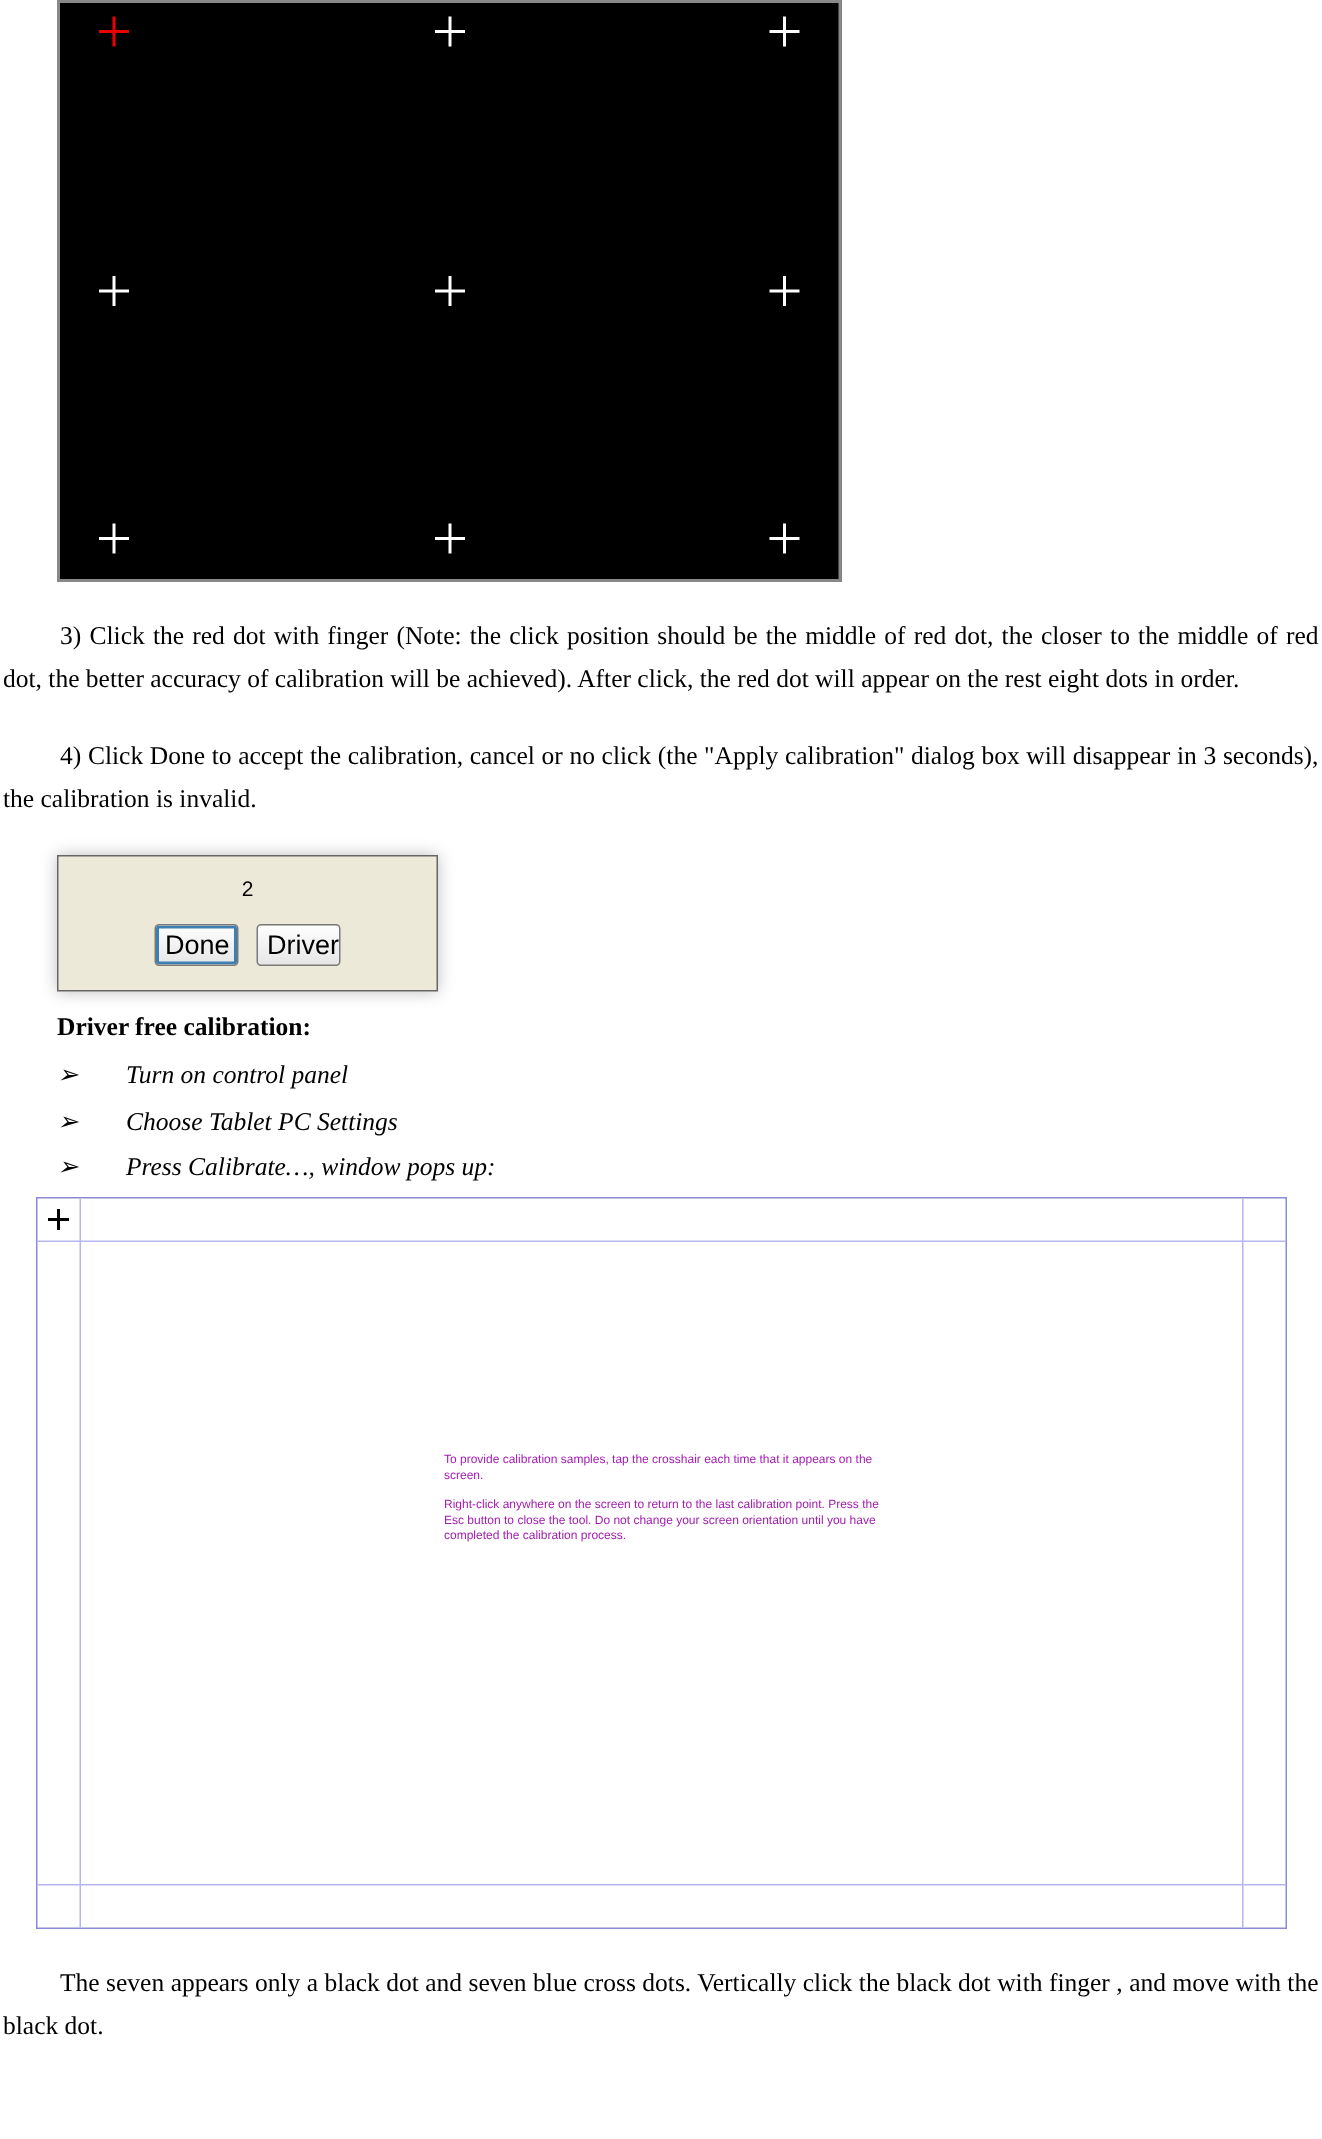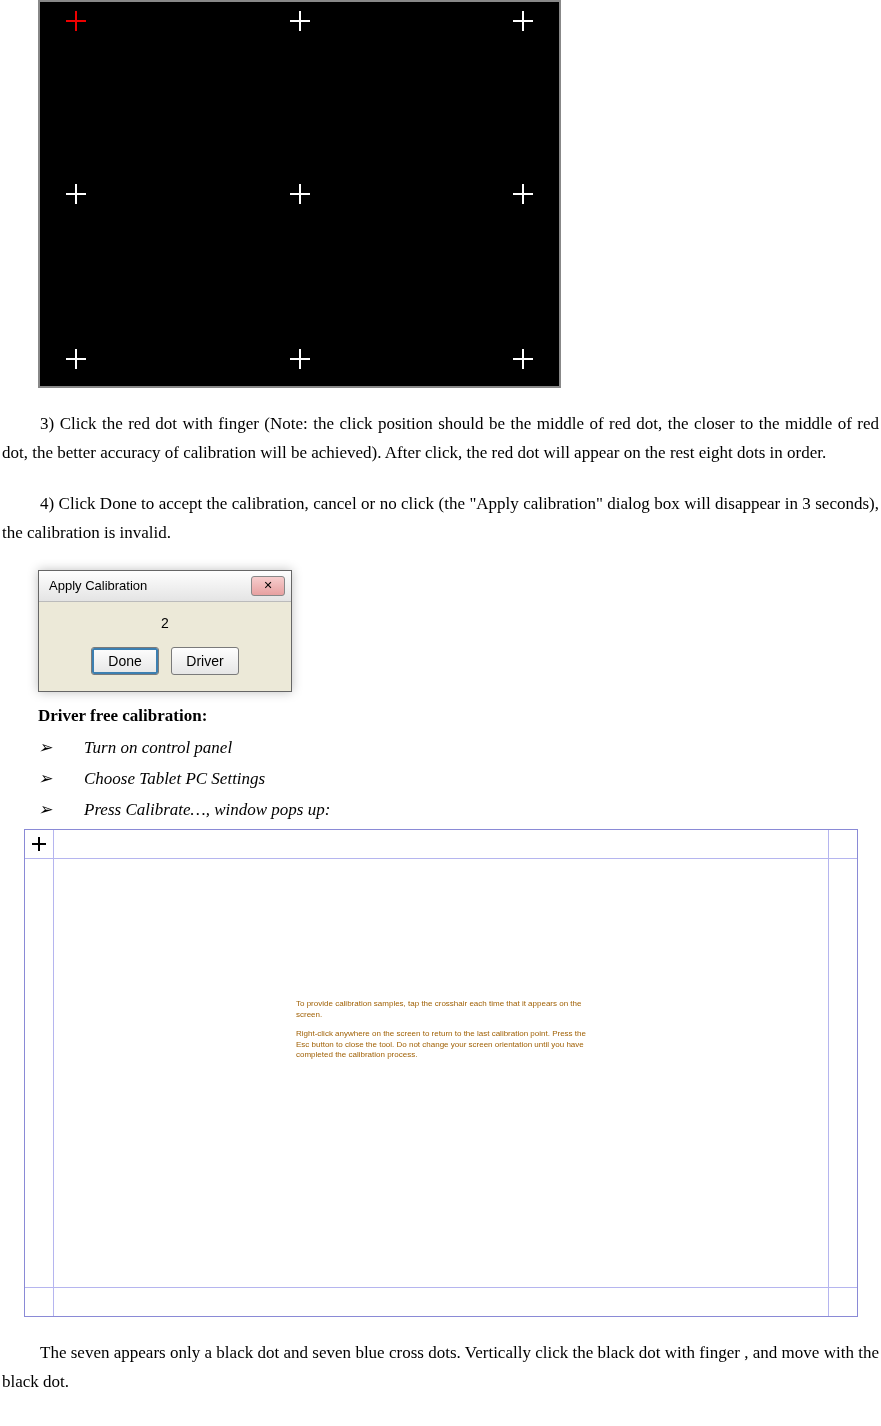--- a/index.html
+++ b/index.html
@@ -107,27 +107,27 @@
     margin-bottom: 12px;
     font-size: 14px;
   }
   .dialog-buttons {
     display: flex;
     justify-content: center;
     gap: 12px;
     padding-bottom: 10px;
   }
   .dialog-buttons button {
-    width: 68px;
+    width: 56px;
     height: 28px;
     border: 1px solid #7a7a7a;
     border-radius: 3px;
     background: linear-gradient(to bottom, #fefefe, #e6e6e6);
     font-family: inherit;
-    font-size: 14px;
+    font-size: 18px;
     cursor: pointer;
   }
   .dialog-buttons button.default {
     box-shadow: 0 0 0 2px #3c7fb1 inset;
   }
 
   .subheading {
     font-weight: bold;
     margin: 6px 0 2px 38px;
   }
@@ -152,21 +152,21 @@
 
   
   .wincal {
     margin: 4px 0 4px 24px;
     width: 832px;
     height: 486px;
     border: 1px solid #8a8ad6;
     position: relative;
     background: #fff;
     font-family: "Segoe UI", Tahoma, Arial, sans-serif;
-    color: #a16207;
+    color: #a21caf;
   }
   
   .wincal .tick-v {
     position: absolute;
     width: 1px;
     height: 100%;
     background: #b5b5ef;
   }
   .wincal .tick-h {
     position: absolute;
@@ -225,26 +225,20 @@
   <div class="cross pos-mr"></div>
   <div class="cross pos-bl"></div>
   <div class="cross pos-bc"></div>
   <div class="cross pos-br"></div>
 </div>
 
 <p class="body-p">3) Click the red dot with finger (Note: the click position should be the middle of red dot, the closer to the middle of red dot, the better accuracy of calibration will be achieved). After click, the red dot will appear on the rest eight dots in order.</p>
 <p class="body-p">4) Click Done to accept the calibration, cancel or no click (the "Apply calibration" dialog box will disappear in 3 seconds), the calibration is invalid.</p>
 
 <div class="dialog">
-  <div class="dialog-title">
-    <span>Apply Calibration</span>
-    <span class="dialog-close">
-      <span>✕</span>
-    </span>
-  </div>
   <div class="dialog-body">
     <div class="dialog-count">2</div>
     <div class="dialog-buttons">
       <button class="default">Done</button>
       <button>Driver</button>
     </div>
   </div>
 </div>
 
 <div class="subheading">Driver free calibration:</div>

